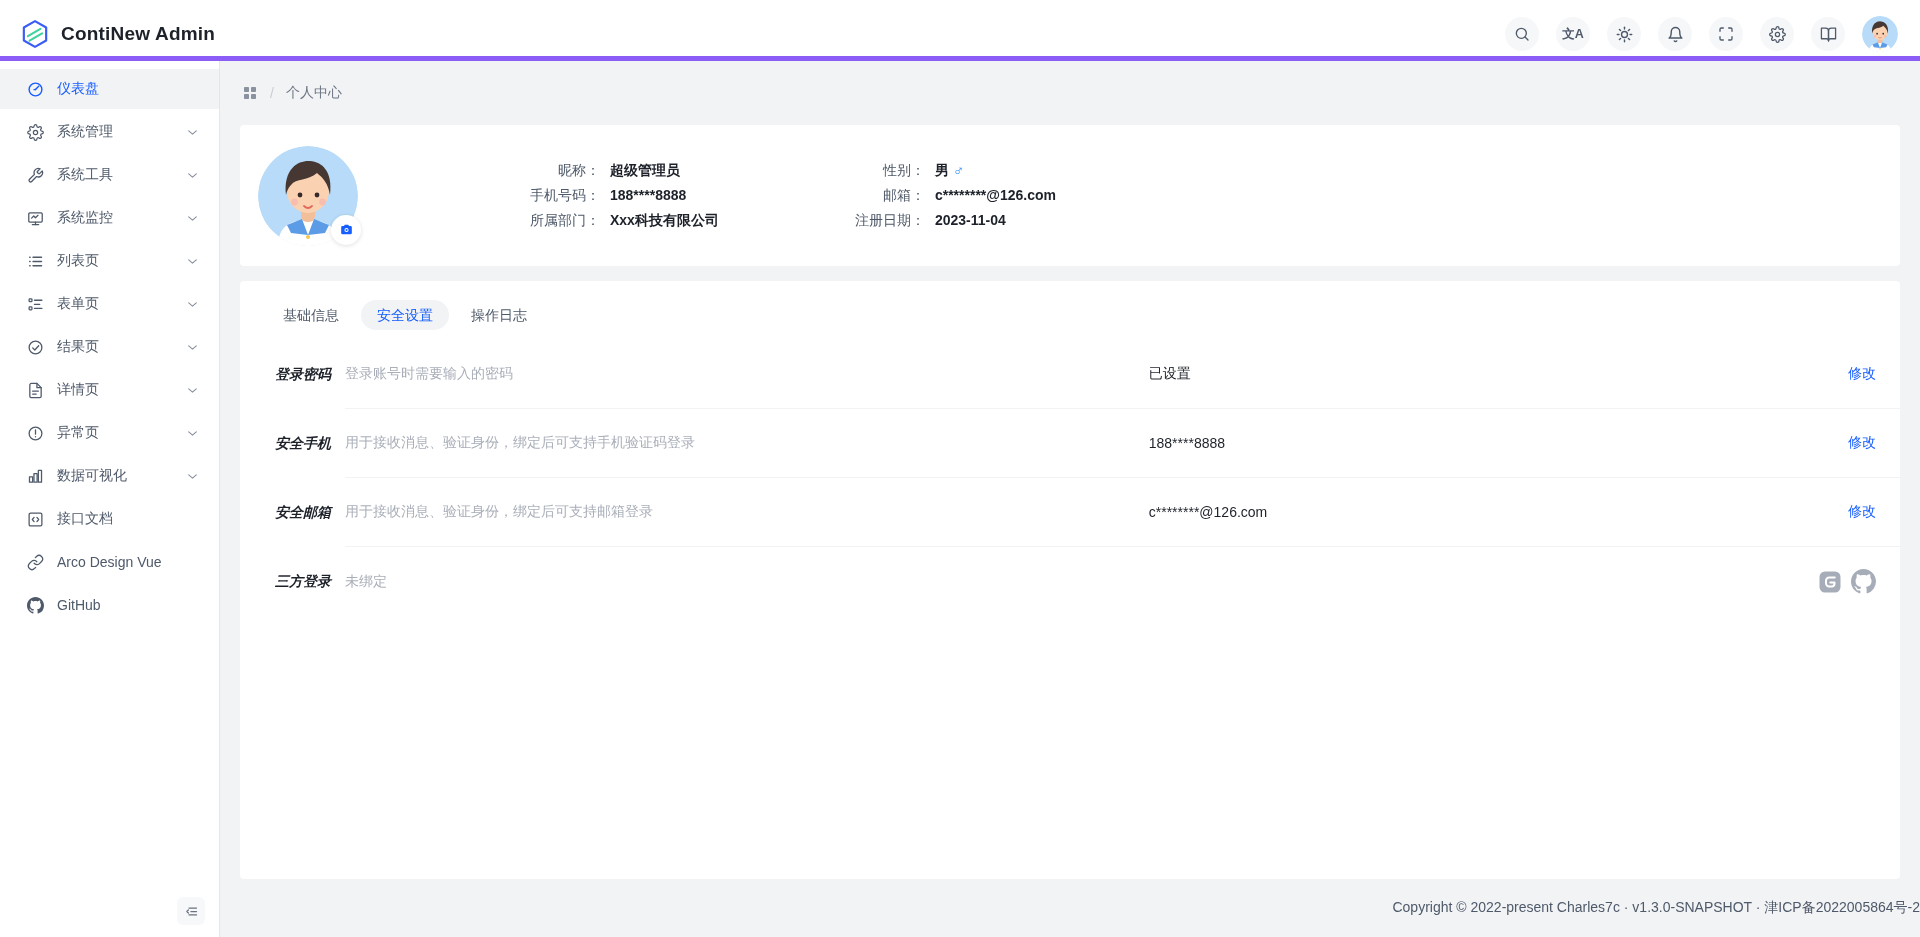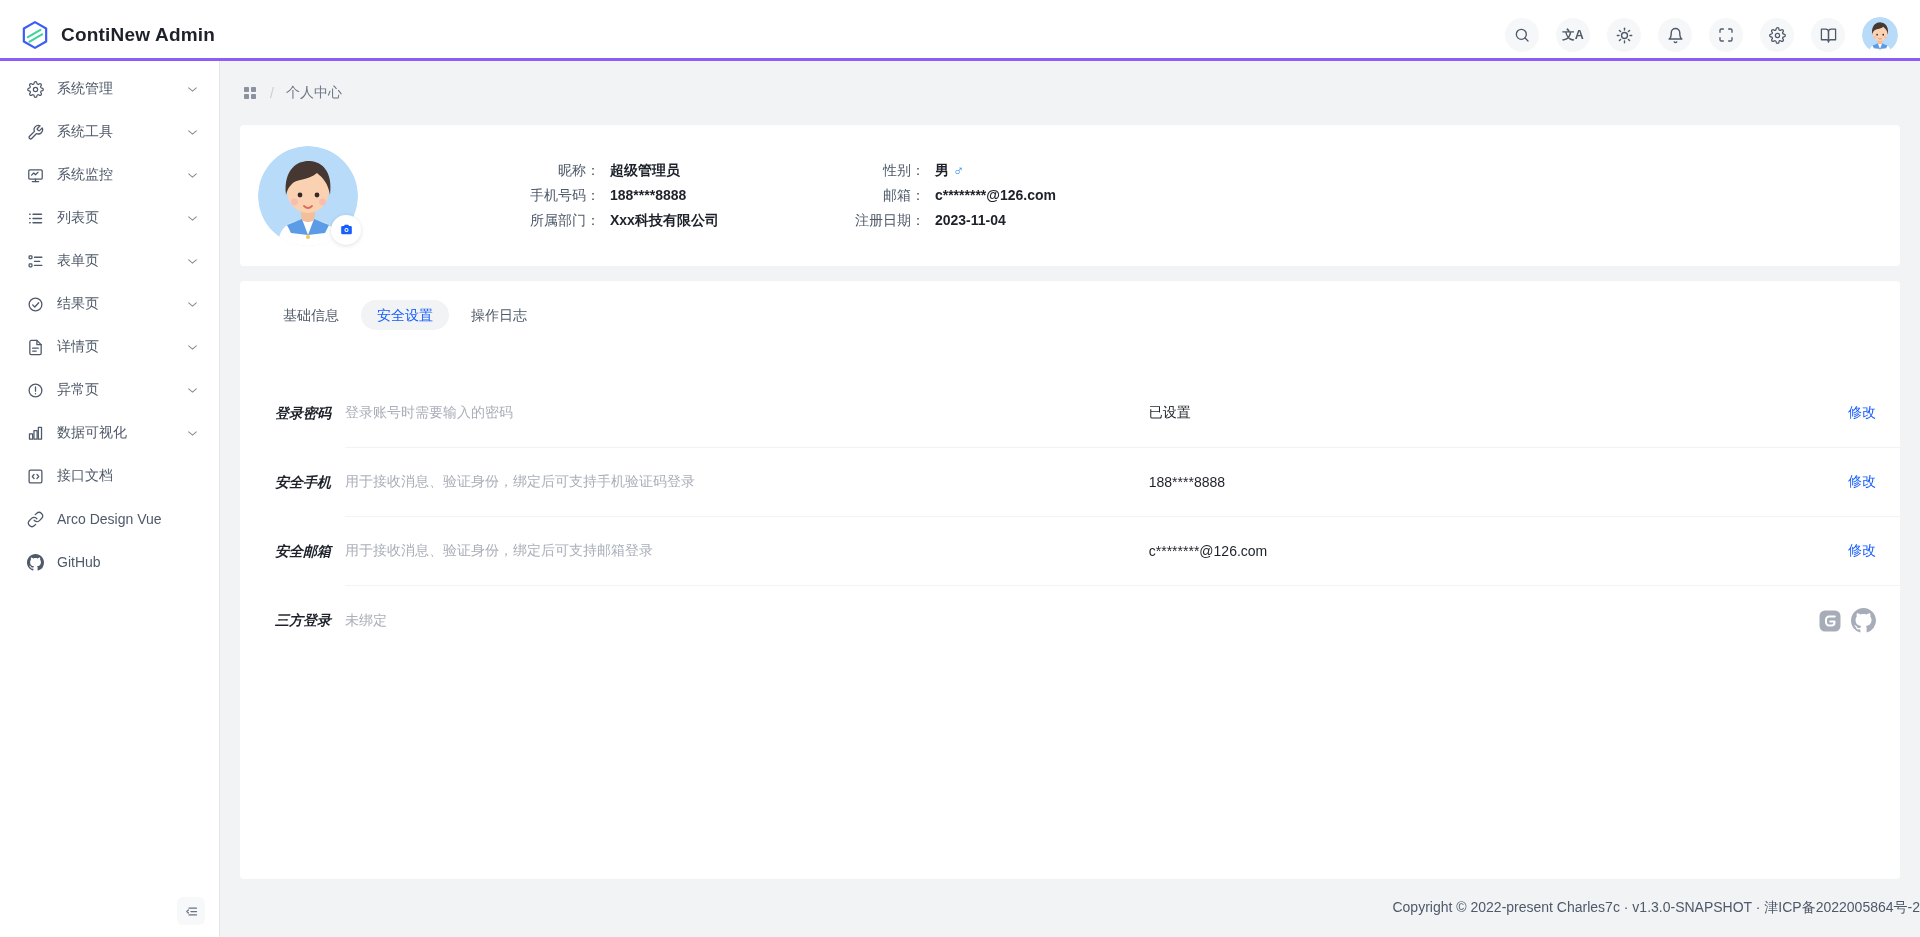--- a/index.html
+++ b/index.html
@@ -1,21 +1,21 @@
 <!DOCTYPE html>
 <html><head>
 <meta charset="utf-8">
 <style>
   * { margin:0; padding:0; box-sizing:border-box; }
   html,body { width:1920px; height:937px; overflow:hidden; }
   body { font-family:"Liberation Sans","DejaVu Sans",sans-serif; font-size:14px; color:#1d2129; background:#f2f3f5; }
   .app { width:1920px; height:937px; display:flex; flex-direction:column; }
 
   
-  .header { height:61px; background:#fff; border-bottom:3px solid #8b5cf6; display:flex; align-items:center; justify-content:space-between; padding:12px 22px 0 20px; flex:none; }
+  .header { height:61px; background:#fff; border-bottom:5px solid #8b5cf6; display:flex; align-items:center; justify-content:space-between; padding:12px 22px 0 20px; flex:none; }
   .brand { display:flex; align-items:center; gap:11px; }
   .brand-title { font-size:19px; font-weight:600; color:#1d2129; letter-spacing:.2px; }
   .hright { display:flex; align-items:center; gap:17px; }
   .hbtn { width:34px; height:34px; border-radius:50%; background:#f6f7f9; border:none; display:flex; align-items:center; justify-content:center; color:#4e5969; cursor:pointer; }
   .hbtn svg { display:block; }
   .translate-glyph { font-size:12.5px; font-weight:600; color:#4e5969; }
   .avatar-btn { width:36px; height:36px; border-radius:50%; border:none; padding:0; background:none; cursor:pointer; overflow:hidden; }
   .avatar-btn svg { display:block; }
 
   
@@ -44,21 +44,21 @@
   .pgroup.g1 { margin-left:150px; }
   .pgroup.g2 { margin-left:122px; }
   .pfield { display:flex; line-height:19px; }
   .plabel { color:#4e5969; text-align:right; }
   .g1 .plabel { width:92px; }
   .g2 .plabel { width:84px; }
   .pvalue { margin-left:10px; color:#1d2129;font-weight:bold; }
   .male-sym { color:#3491fa; margin-left:4px; font-size:15px; }
 
   
-  .content-card { margin-top:15px; flex:1; display:flex; flex-direction:column; min-height:0;gap:39px; }
+  .content-card { margin-top:15px; flex:1; display:flex; flex-direction:column; min-height:0; }
   .tabs { display:flex; gap:6px; padding:19px 0 10px 27px; flex:none; }
   .tab { height:30px; line-height:30px; padding:0 16px; border-radius:30px; color:#4e5969; cursor:pointer; white-space:nowrap; }
   .tab.active { background:#f2f3f5; color:#165dff; font-weight:500; }
 
   .sec-list { padding-left:35px; }
   .sec-row { display:flex; align-items:stretch; }
   .sec-label { width:70px; flex:none; display:flex; align-items:center; font-weight:600; color:#1d2129;font-style:italic; }
   .sec-inner { flex:1; display:flex; align-items:center; height:69px; padding-right:24px; border-bottom:1px solid #f2f3f5; margin-left:0; }
   .sec-row:last-child .sec-inner { border-bottom:none; }
   .sec-desc { flex:0 0 52.5%; color:#a9aeb8; padding-right:4px; }
@@ -159,20 +159,30 @@
             <use href="#avatar-art"></use>
           </svg>
       </button>
     </div>
   </div>
 
   <div class="body-row">
 
     <div class="sidebar">
 
+      <div class="menu-item active">
+        <span class="mi-icon">
+          <svg viewBox="0 0 24 24" width="17" height="17" fill="none" stroke="currentColor" stroke-width="2" stroke-linecap="round">
+              <circle cx="12" cy="12" r="9"></circle>
+              <line x1="12" y1="12" x2="16.5" y2="7.5"></line>
+              <line x1="12" y1="12" x2="10" y2="12.2"></line>
+            </svg>
+        </span>
+        <span class="mi-label">仪表盘</span>
+      </div>
 
       <div class="menu-item">
         <span class="mi-icon">
           <svg viewBox="0 0 24 24" width="17" height="17" fill="none" stroke="currentColor" stroke-width="1.7" stroke-linecap="round" stroke-linejoin="round">
               <circle cx="12" cy="12" r="3"></circle>
               <path d="M19.4 15a1.65 1.65 0 0 0 .33 1.82l.06.06a2 2 0 0 1 0 2.83 2 2 0 0 1-2.83 0l-.06-.06a1.65 1.65 0 0 0-1.82-.33 1.65 1.65 0 0 0-1 1.51V21a2 2 0 0 1-2 2 2 2 0 0 1-2-2v-.09A1.65 1.65 0 0 0 9 19.4a1.65 1.65 0 0 0-1.82.33l-.06.06a2 2 0 0 1-2.83 0 2 2 0 0 1 0-2.83l.06-.06a1.65 1.65 0 0 0 .33-1.82 1.65 1.65 0 0 0-1.51-1H3a2 2 0 0 1-2-2 2 2 0 0 1 2-2h.09A1.65 1.65 0 0 0 4.6 9a1.65 1.65 0 0 0-.33-1.82l-.06-.06a2 2 0 0 1 0-2.83 2 2 0 0 1 2.83 0l.06.06a1.65 1.65 0 0 0 1.82.33H9a1.65 1.65 0 0 0 1-1.51V3a2 2 0 0 1 2-2 2 2 0 0 1 2 2v.09a1.65 1.65 0 0 0 1 1.51 1.65 1.65 0 0 0 1.82-.33l.06-.06a2 2 0 0 1 2.83 0 2 2 0 0 1 0 2.83l-.06.06a1.65 1.65 0 0 0-.33 1.82V9a1.65 1.65 0 0 0 1.51 1H21a2 2 0 0 1 2 2 2 2 0 0 1-2 2h-.09a1.65 1.65 0 0 0-1.51 1z"></path>
             </svg>
         </span>
         <span class="mi-label">系统管理</span>
         <svg class="chev" viewBox="0 0 24 24" width="13" height="13" fill="none" stroke="currentColor" stroke-width="2" stroke-linecap="round" stroke-linejoin="round">

